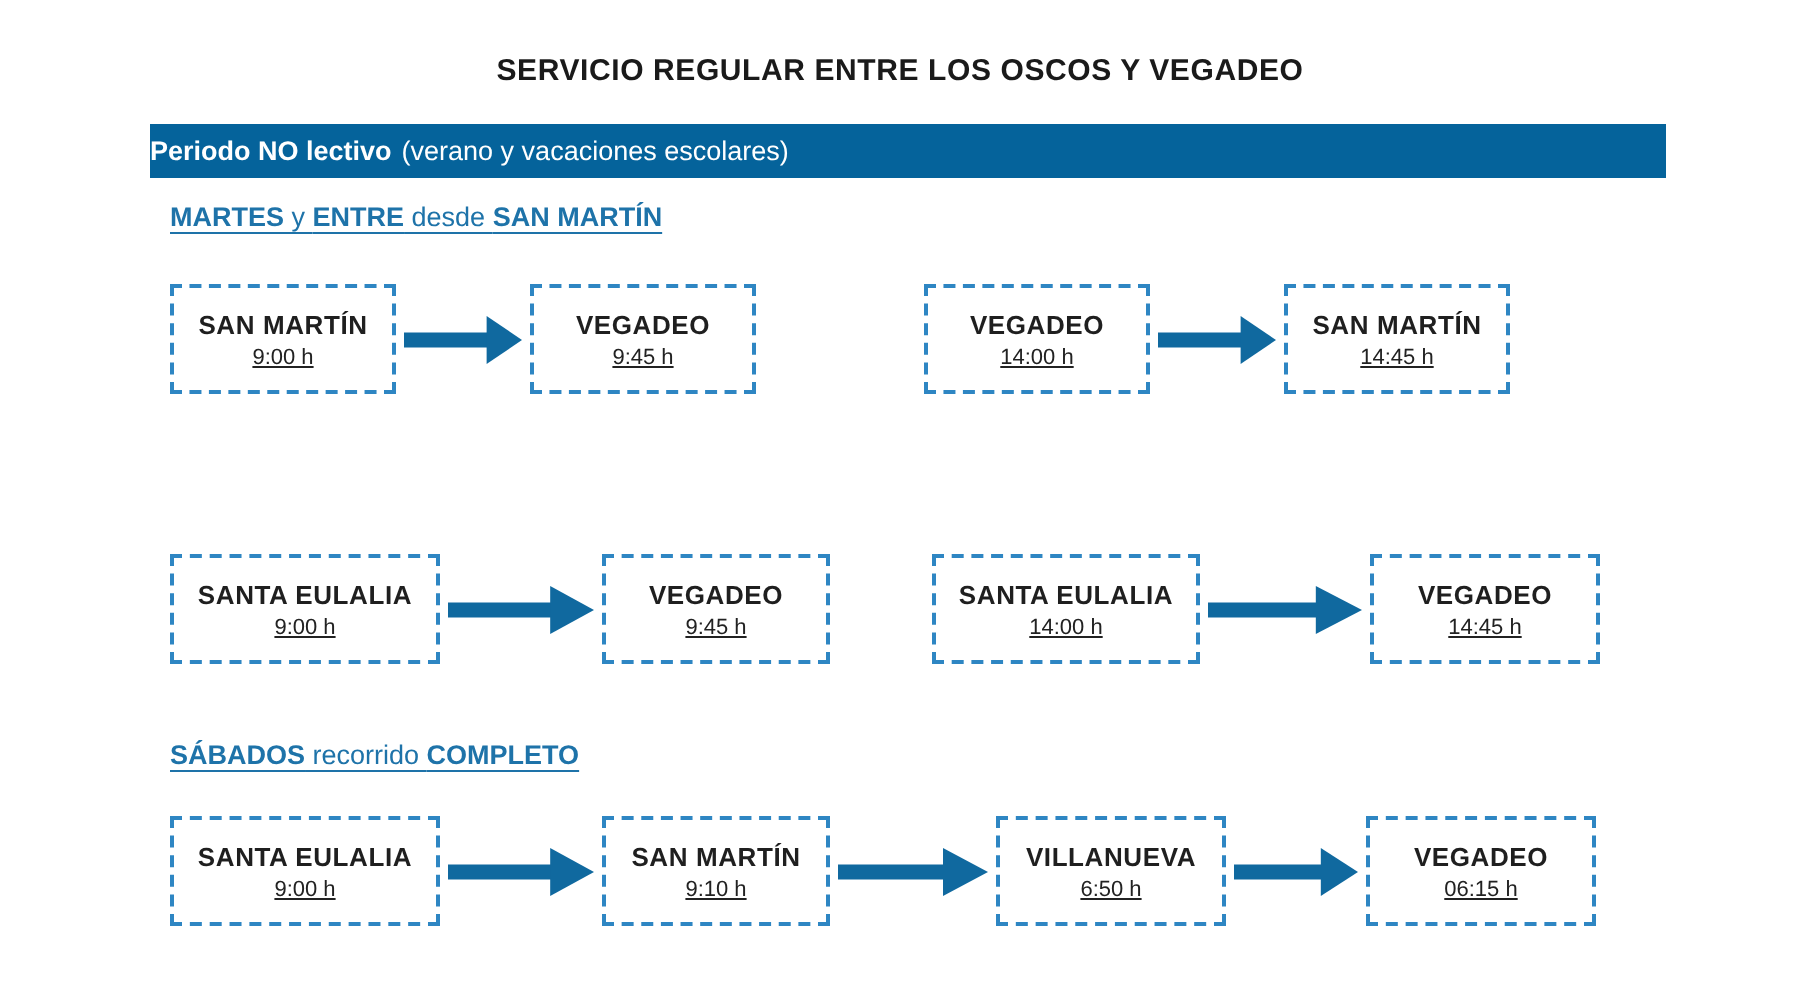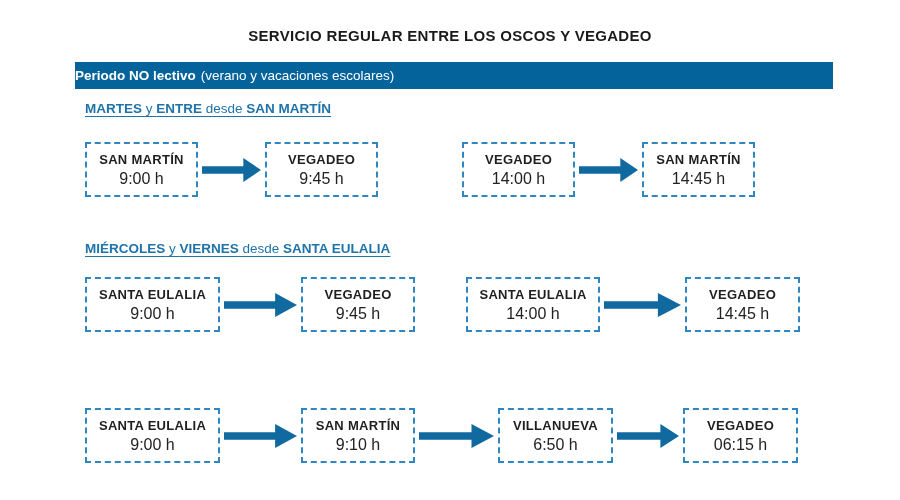--- a/index.html
+++ b/index.html
@@ -31,21 +31,21 @@
     position:absolute;left:85px;font-size:13.5px;color:var(--heading-color);
     text-decoration:underline;text-underline-offset:3px;white-space:nowrap;
   }
   .heading .hb{font-weight:700;text-align:right;}
   .row{position:absolute;left:85px;height:55px;display:flex;align-items:stretch;}
   .stop-box{
     box-sizing:border-box;border:2px dashed var(--border-color);background:#ffffff;
     display:flex;flex-direction:column;align-items:center;justify-content:center;gap:3px;
   }
   .station{font-size:13px;font-weight:700;color:var(--station-color);letter-spacing:.3px;white-space:nowrap;}
-  .time{font-size:16px;color:var(--time-color);white-space:nowrap;}
+  .time{font-size:11px;color:var(--time-color);white-space:nowrap;text-decoration:underline;}
   .arrow{display:flex;align-items:center;padding:0 4px;box-sizing:border-box;color:var(--arrow-color);}
   .arrow svg{width:100%;height:24px;display:block;}
 </style>
 </head>
 <body>
 
 <div class="page">
 
   <div class="title">SERVICIO REGULAR ENTRE LOS OSCOS Y VEGADEO</div>
 
@@ -83,23 +83,20 @@
           <line x1="0" y1="12" x2="76" y2="12" stroke="currentColor" stroke-width="7.5"></line>
           <polygon points="70,0 100,12 70,24" fill="currentColor"></polygon>
         </svg>
     </div>
     <div class="stop-box" style="width:113px">
       <div class="station">SAN MARTÍN</div>
       <div class="time">14:45 h</div>
     </div>
   </div>
 
-  <div class="heading" style="top:241px">
-    <span class="hb">MIÉRCOLES</span><span class="hr"> y </span><span class="hb">VIERNES</span><span class="hr"> desde </span><span class="hb">SANTA EULALIA</span>
-  </div>
 
   <div class="row" style="top:277px">
     <div class="stop-box" style="width:135px">
       <div class="station">SANTA EULALIA</div>
       <div class="time">9:00 h</div>
     </div>
     <div class="arrow" style="width:81px">
       <svg viewBox="0 0 100 24" preserveAspectRatio="none">
           <line x1="0" y1="12" x2="76" y2="12" stroke="currentColor" stroke-width="7.5"></line>
           <polygon points="70,0 100,12 70,24" fill="currentColor"></polygon>
@@ -119,20 +116,23 @@
           <line x1="0" y1="12" x2="76" y2="12" stroke="currentColor" stroke-width="7.5"></line>
           <polygon points="70,0 100,12 70,24" fill="currentColor"></polygon>
         </svg>
     </div>
     <div class="stop-box" style="width:115px">
       <div class="station">VEGADEO</div>
       <div class="time">14:45 h</div>
     </div>
   </div>
 
+  <div class="heading" style="top:370px">
+    <span class="hb">SÁBADOS</span><span class="hr"> recorrido </span><span class="hb">COMPLETO</span>
+  </div>
 
   <div class="row" style="top:408px">
     <div class="stop-box" style="width:135px">
       <div class="station">SANTA EULALIA</div>
       <div class="time">9:00 h</div>
     </div>
     <div class="arrow" style="width:81px">
       <svg viewBox="0 0 100 24" preserveAspectRatio="none">
           <line x1="0" y1="12" x2="76" y2="12" stroke="currentColor" stroke-width="7.5"></line>
           <polygon points="70,0 100,12 70,24" fill="currentColor"></polygon>

